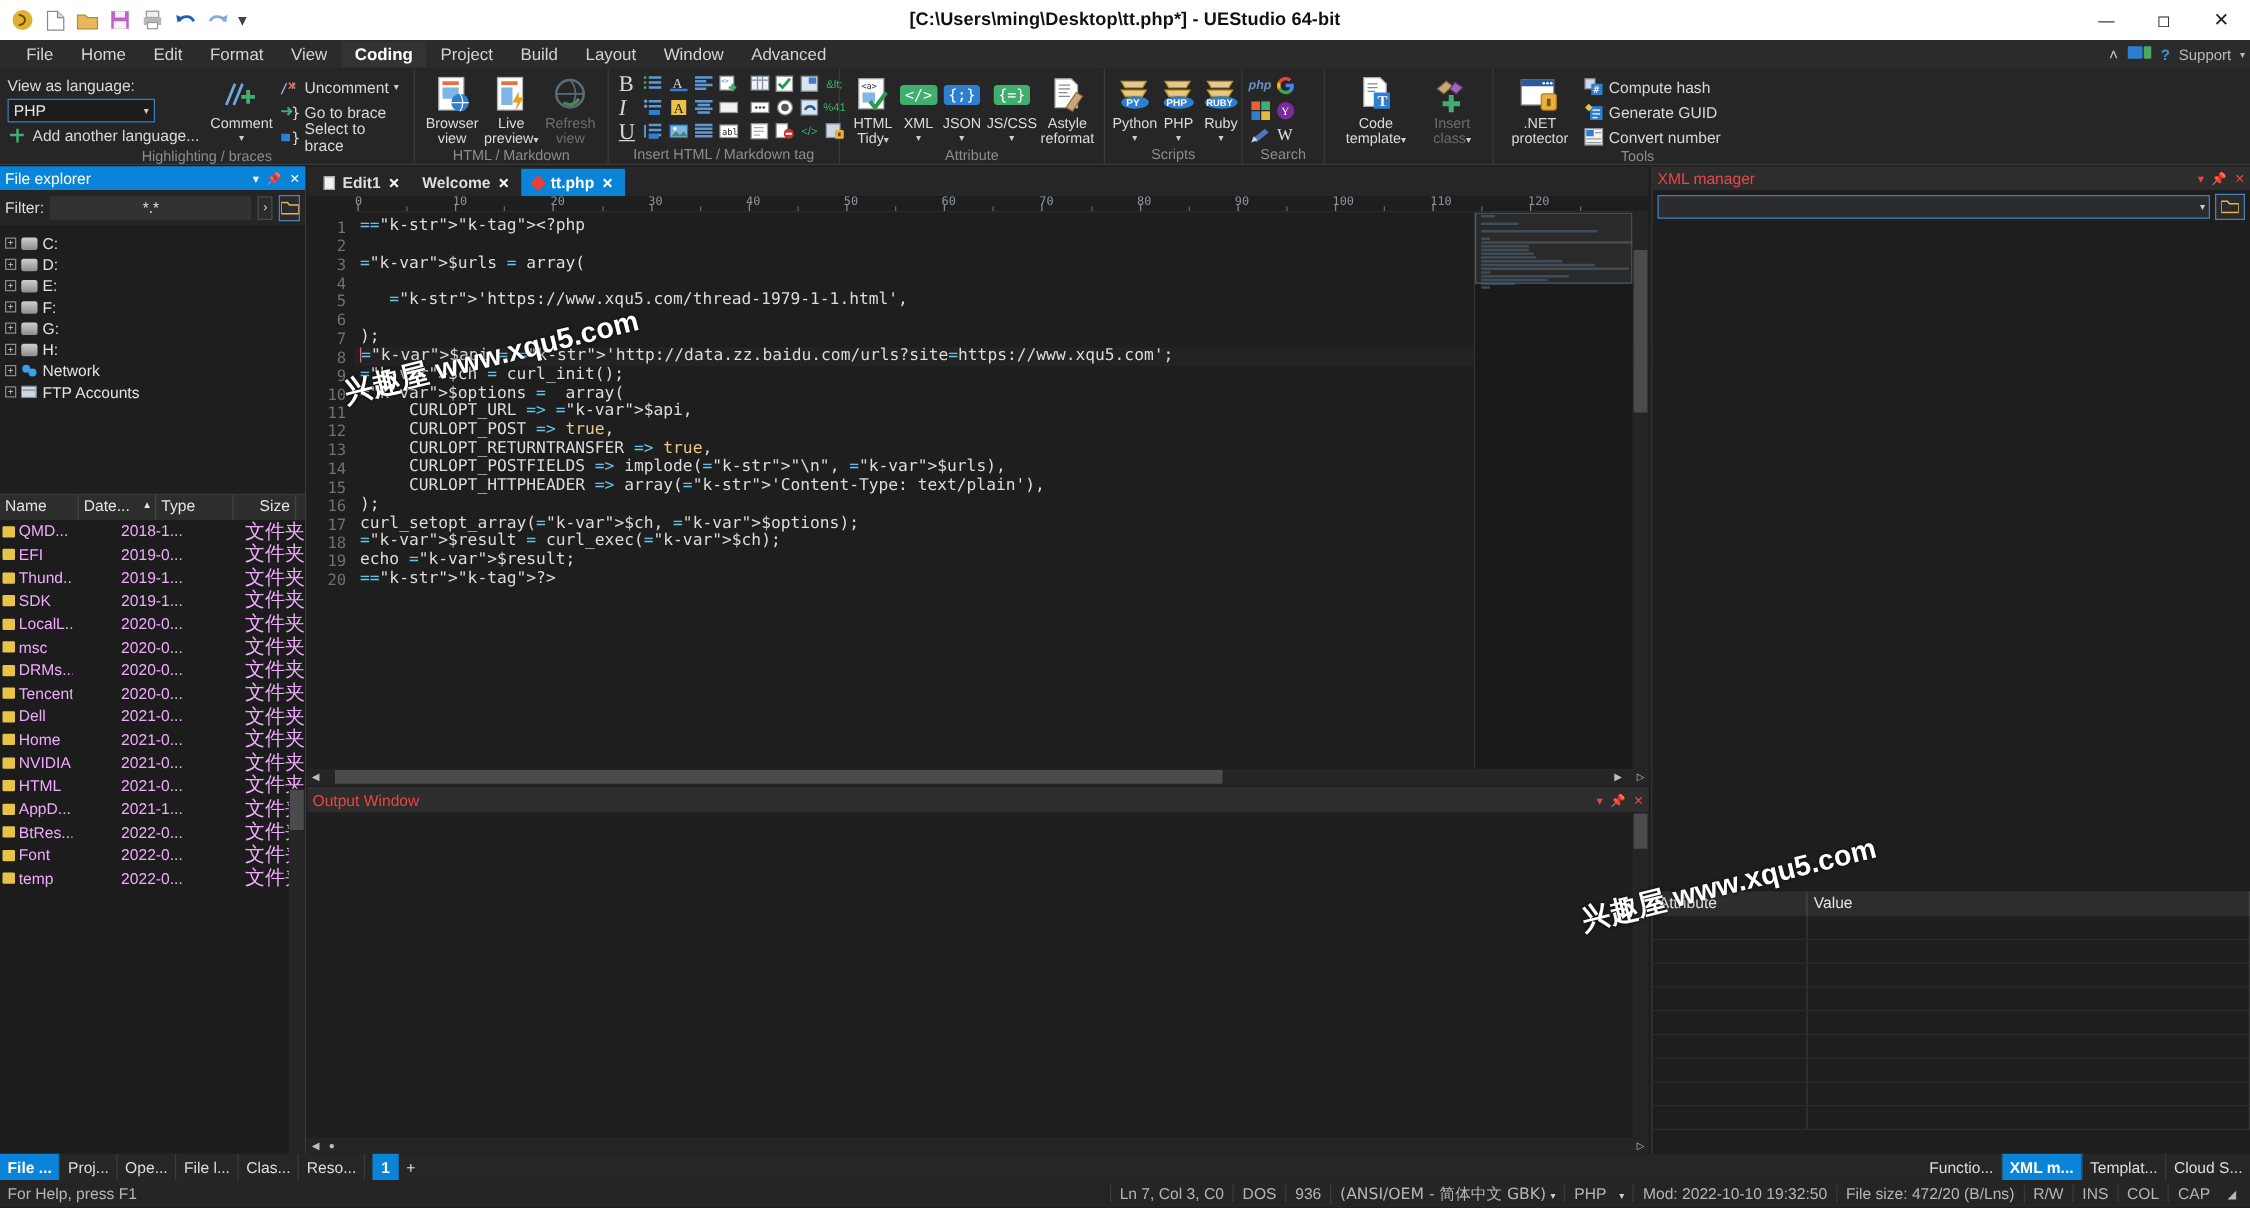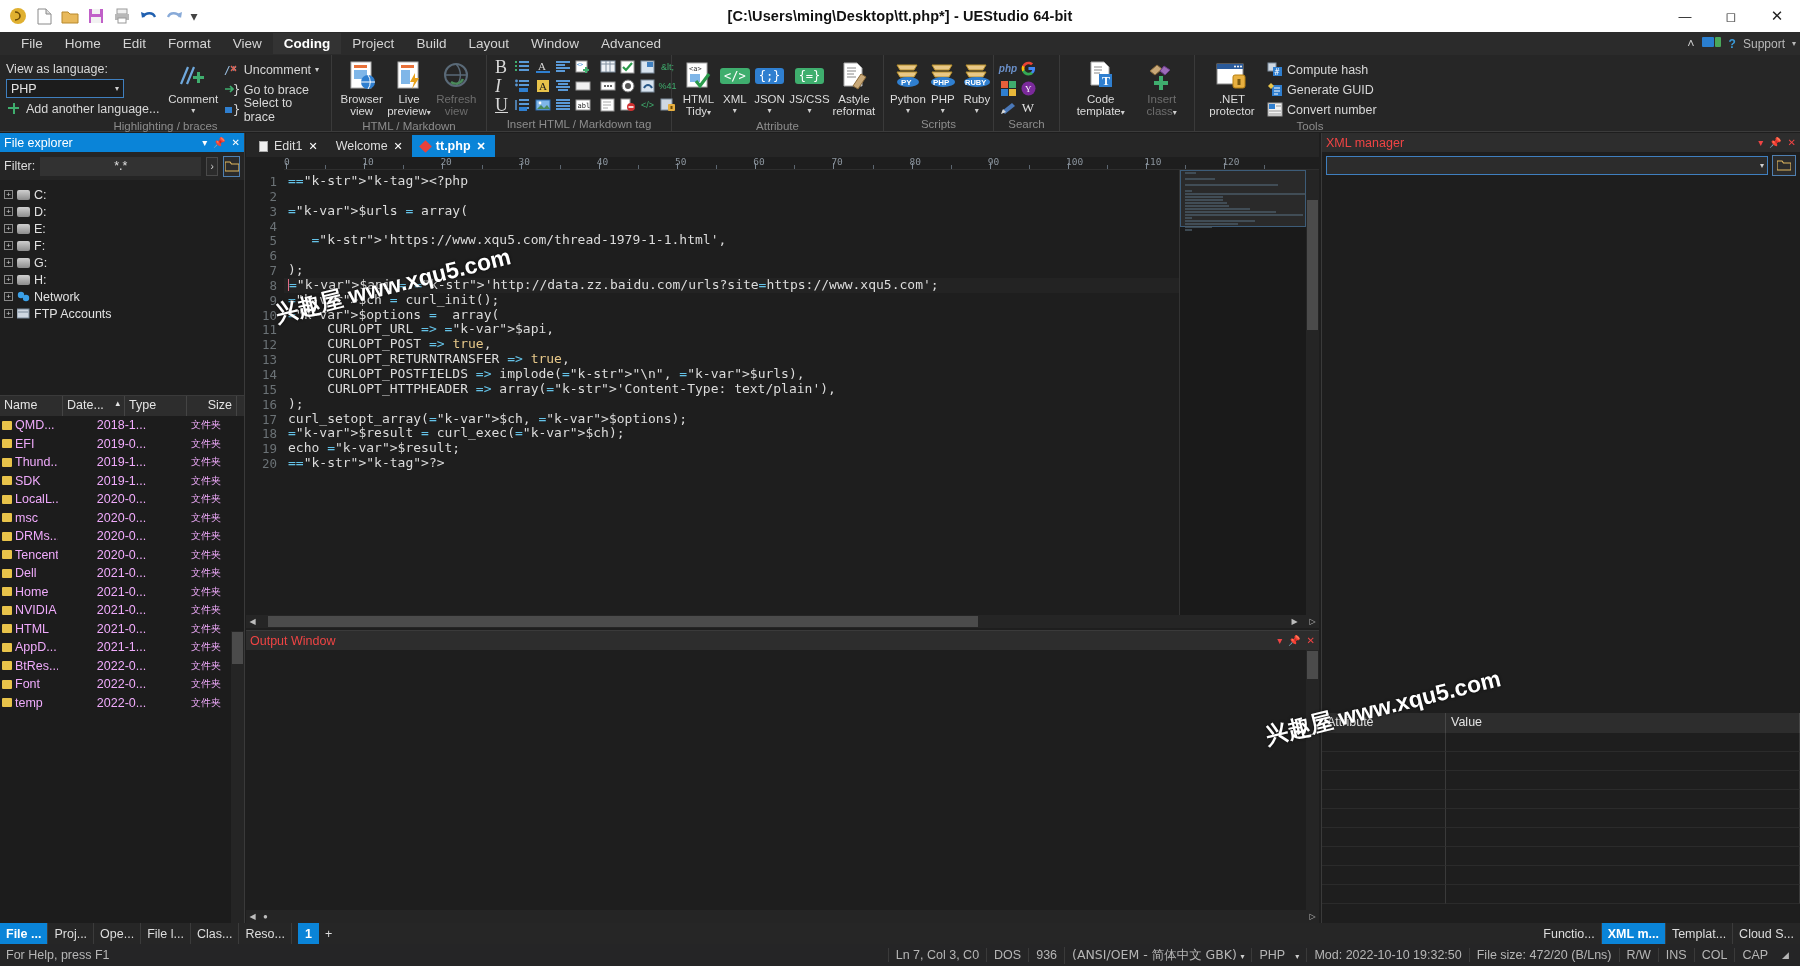--- a/index.html
+++ b/index.html
@@ -128,35 +128,35 @@
   .gridhdr { display: flex; height: 20px; background: #2d2d2d; font-size: 12.5px; color: #e4e4e4; }
   .gridhdr div { border-right: 1px solid #444; padding: 2px 4px; }
   .gh-name { width: 63px; }
   .gh-date { width: 62px; display: flex; justify-content: space-between; }
   .gh-type { width: 62px; }
   .gh-size { width: 50px; text-align: right; }
   .grow { display: flex; height: 18.5px; font-size: 12.5px; color: #f0abfc; align-items: center; gap: 36px; }
   .gc-name { width: 63px; display: flex; align-items: center; gap: 3px; overflow: hidden; white-space: nowrap; padding-left: 2px;}
   .folder { width: 10px; height: 9px; background: #e8c34a; border-radius: 1px; flex: none; }
   .gc-date { width: 62px; padding-left: 3px; }
-  .gc-type { width: 62px; padding-left: 4px; font-family: Liberation Sans, sans-serif; font-size: 10px; }
+  .gc-type { width: 62px; padding-left: 4px; font-family: Liberation Sans, sans-serif; font-size: 16px; text-align: right; }
   .vscroll {
     position: absolute; right: 0; width: 13px; background: #252525;
   }
   .vthumb { background: #4b4b4b; width: 11px; margin: 1px; }
 
   
   .editorwrap {
     position: absolute; left: 246px; top: 133px; width: 1073px; height: 495px;
     background: #1e1e1e; display: flex; flex-direction: column;
   }
   .tabbar { height: 24px; display: flex; align-items: flex-end; background: #262626; padding-left: 4px; }
   .etab {
     height: 22px; display: flex; align-items: center; gap: 6px; padding: 0 9px;
-    font-size: 12.5px; color: #dedede; background: #262626;
+    font-size: 12.5px; color: #dedede; background: #262626; font-weight: bold;
   }
   .etab.active { background: #0a84d8; color: #fff; font-weight: bold; }
   .etab .x { font-size: 11px; color: #ffffff; }
   .etab .dot { width: 9px; height: 9px; background: #e8413a; transform: rotate(45deg); }
   .etab .pg { width: 9px; height: 11px; background: #f2f2f2; border: 1px solid #aaa; }
 
   .ruler {
     height: 13px; background: #1e1e1e; position: relative; border-bottom: 1px solid #2e2e2e;
     margin-left: 38px; overflow: hidden;
   }

